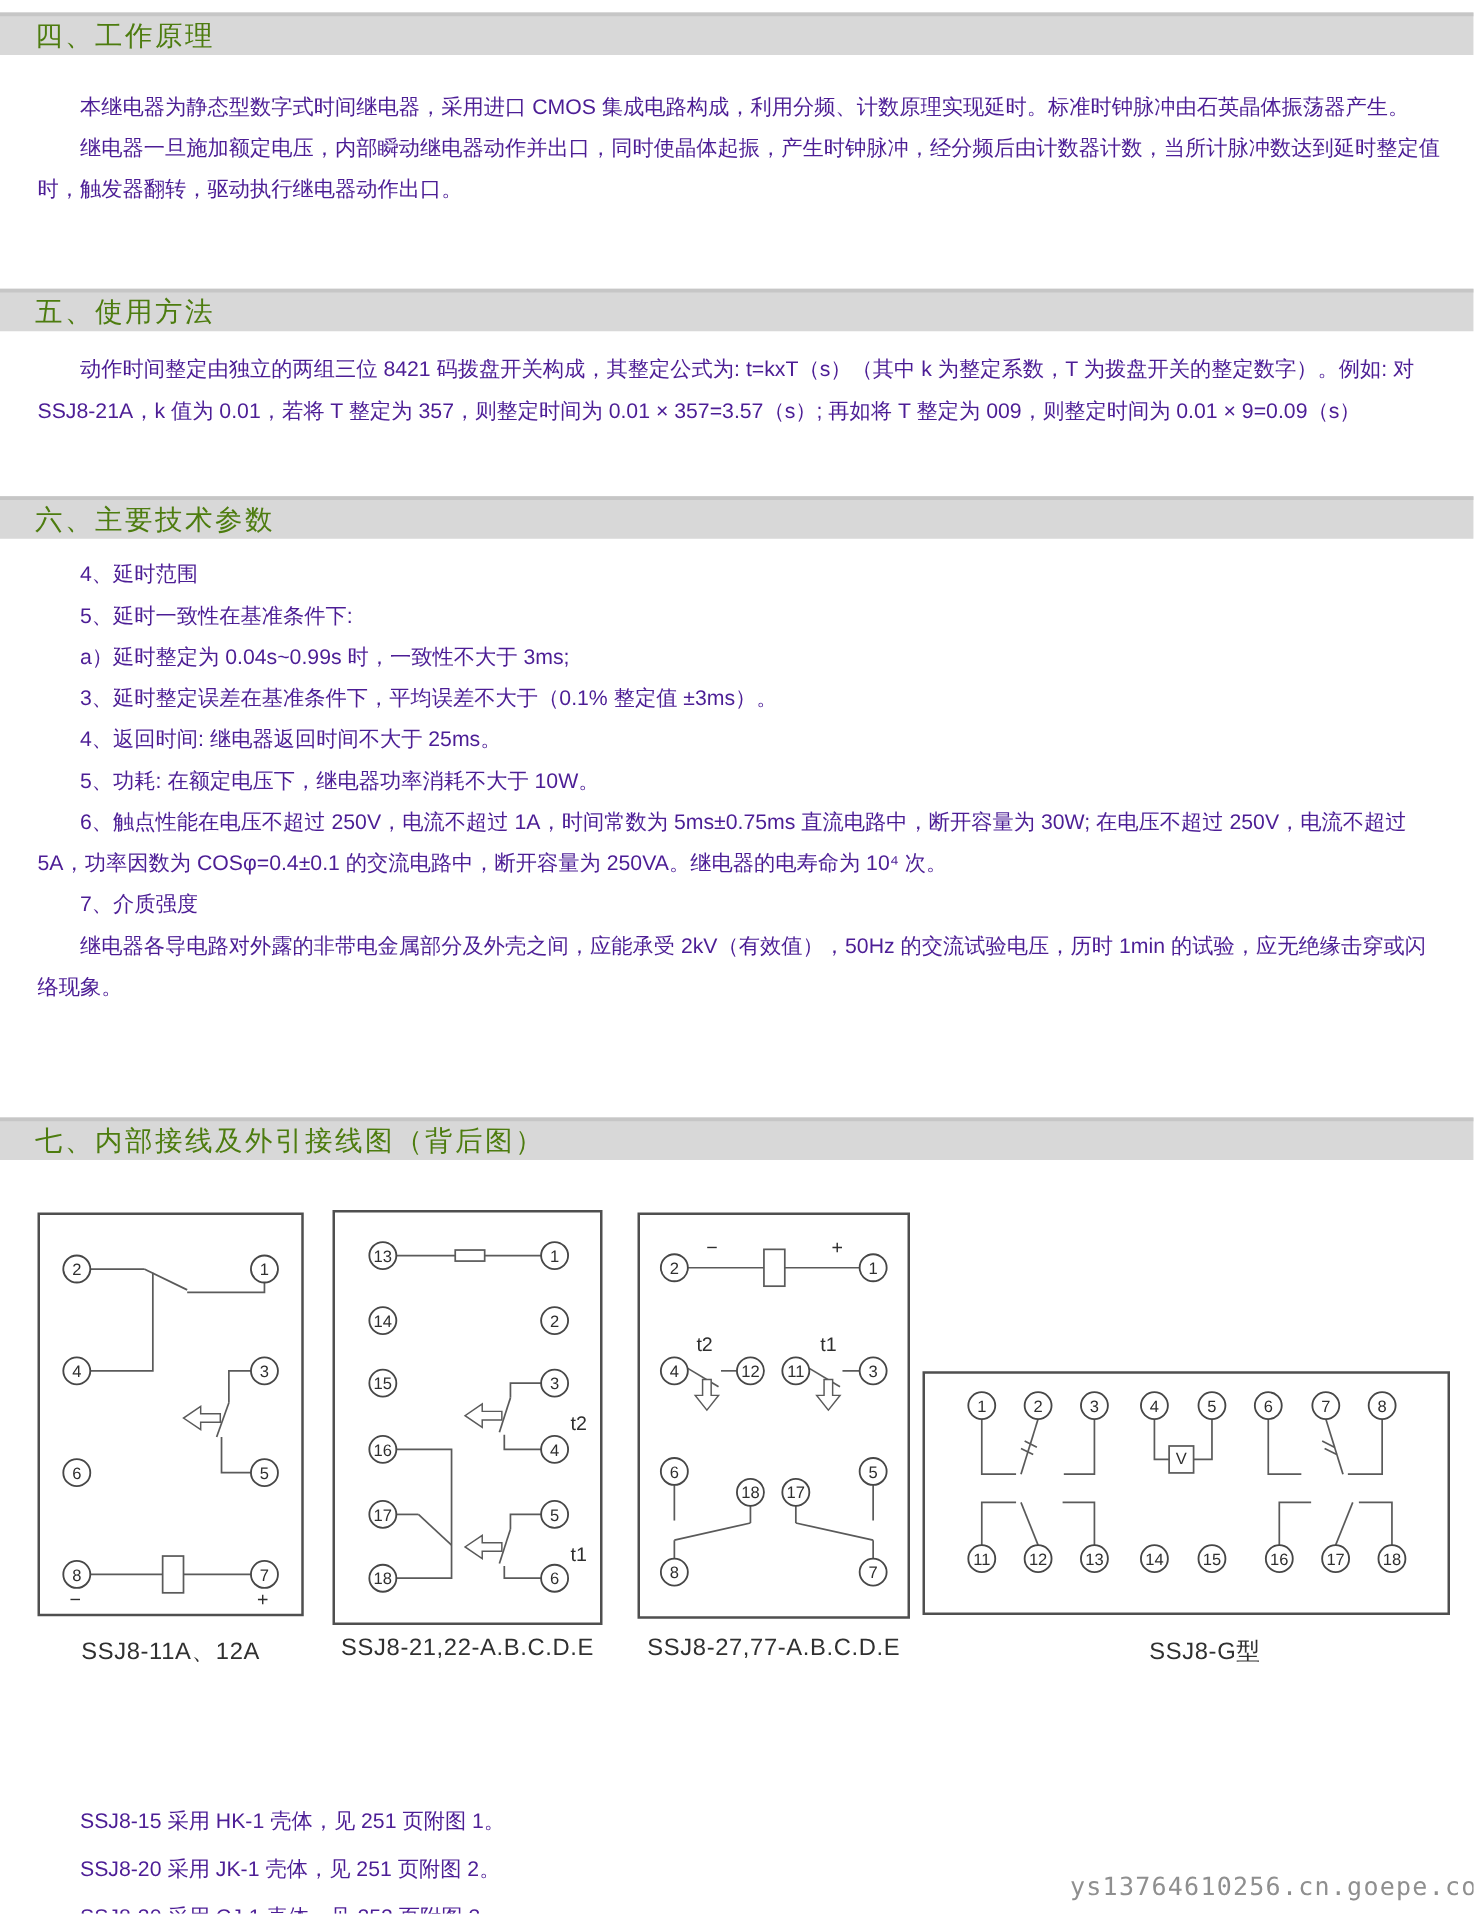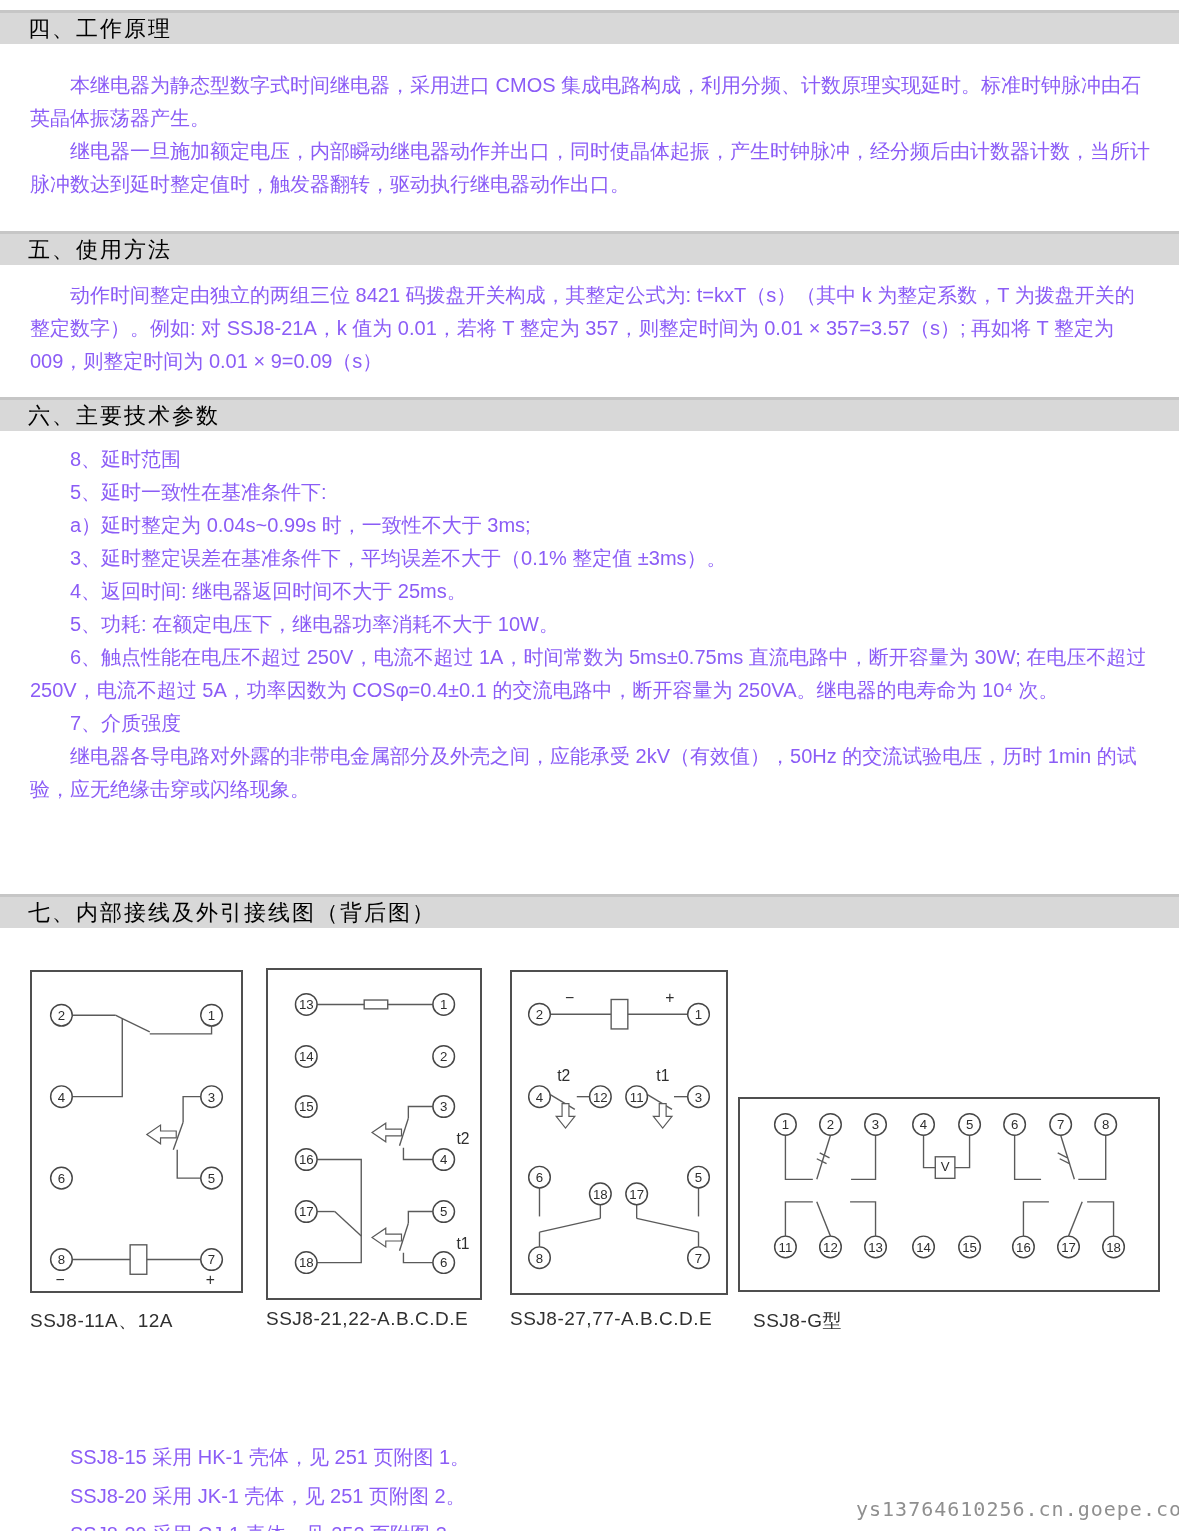--- a/index.html
+++ b/index.html
@@ -4,34 +4,34 @@
 <style>
   * { margin:0; padding:0; box-sizing:border-box; }
   html,body { background:#ffffff; }
   body { font-family:"Liberation Sans", sans-serif; color:#2b2b2b; }
   #page {
     position:relative; width:1179px; height:1531px; background:#fff; overflow:hidden;
   }
   .secbar {
     position:absolute; left:0; width:1179px; height:34px;
     background:#d8d8d8; border-top:3px solid #c6c6c6;
-    font-size:22px; color:#000000; letter-spacing:2px;
+    font-size:22px; color:#4d7c0f; letter-spacing:2px;
     padding-left:28px; line-height:31px;
   }
   .textblock {
     position:absolute; left:30px; width:1122px;
-    font-size:20px; line-height:33px; color:#8b5cf6;
+    font-size:17px; line-height:33px; color:#4c1d95;
   }
   .textblock p { text-indent:2em; margin:0; }
   .diagbox {
     position:absolute; background:#fff; border:2px solid #4f4f4f;
   }
   .diagbox svg { display:block; width:100%; height:100%; }
   .caption {
-    position:absolute; font-size:19px; color:#303030; letter-spacing:0.5px;
+    position:absolute; text-align:center; font-size:19px; color:#303030; letter-spacing:0.5px;
   }
   .wm {
     position:absolute; left:856px; top:1497px;
     font-family:"DejaVu Sans Mono", monospace;
     font-size:20px; color:#8f8f8f; letter-spacing:1px;
   }
   .wire { stroke:#5a5a5a; stroke-width:1.4; fill:none; }
   .box  { stroke:#5a5a5a; stroke-width:1.4; fill:#ffffff; }
   .term { stroke:#474747; stroke-width:1.5; fill:#ffffff; }
   .tnum { fill:#2e2e2e; font-size:13.5px; text-anchor:middle; font-family:"Liberation Sans", sans-serif; }
@@ -49,21 +49,21 @@
     <p>继电器一旦施加额定电压，内部瞬动继电器动作并出口，同时使晶体起振，产生时钟脉冲，经分频后由计数器计数，当所计脉冲数达到延时整定值时，触发器翻转，驱动执行继电器动作出口。</p>
   </div>
 
   <div class="secbar" style="top:231px">五、使用方法</div>
   <div class="textblock" style="top:279px">
     <p>动作时间整定由独立的两组三位 8421 码拨盘开关构成，其整定公式为: t=kxT（s）（其中 k 为整定系数，T 为拨盘开关的整定数字）。例如: 对 SSJ8-21A，k 值为 0.01，若将 T 整定为 357，则整定时间为 0.01 × 357=3.57（s）; 再如将 T 整定为 009，则整定时间为 0.01 × 9=0.09（s）</p>
   </div>
 
   <div class="secbar" style="top:397px">六、主要技术参数</div>
   <div class="textblock" style="top:443px">
-    <p>8、延时范围</p>
+    <p>4、延时范围</p>
     <p>5、延时一致性在基准条件下:</p>
     <p>a）延时整定为 0.04s~0.99s 时，一致性不大于 3ms;</p>
     <p>3、延时整定误差在基准条件下，平均误差不大于（0.1% 整定值 ±3ms）。</p>
     <p>4、返回时间: 继电器返回时间不大于 25ms。</p>
     <p>5、功耗: 在额定电压下，继电器功率消耗不大于 10W。</p>
     <p>6、触点性能在电压不超过 250V，电流不超过 1A，时间常数为 5ms±0.75ms 直流电路中，断开容量为 30W; 在电压不超过 250V，电流不超过 5A，功率因数为 COSφ=0.4±0.1 的交流电路中，断开容量为 250VA。继电器的电寿命为 10⁴ 次。</p>
     <p>7、介质强度</p>
     <p>继电器各导电路对外露的非带电金属部分及外壳之间，应能承受 2kV（有效值），50Hz 的交流试验电压，历时 1min 的试验，应无绝缘击穿或闪络现象。</p>
   </div>
 

